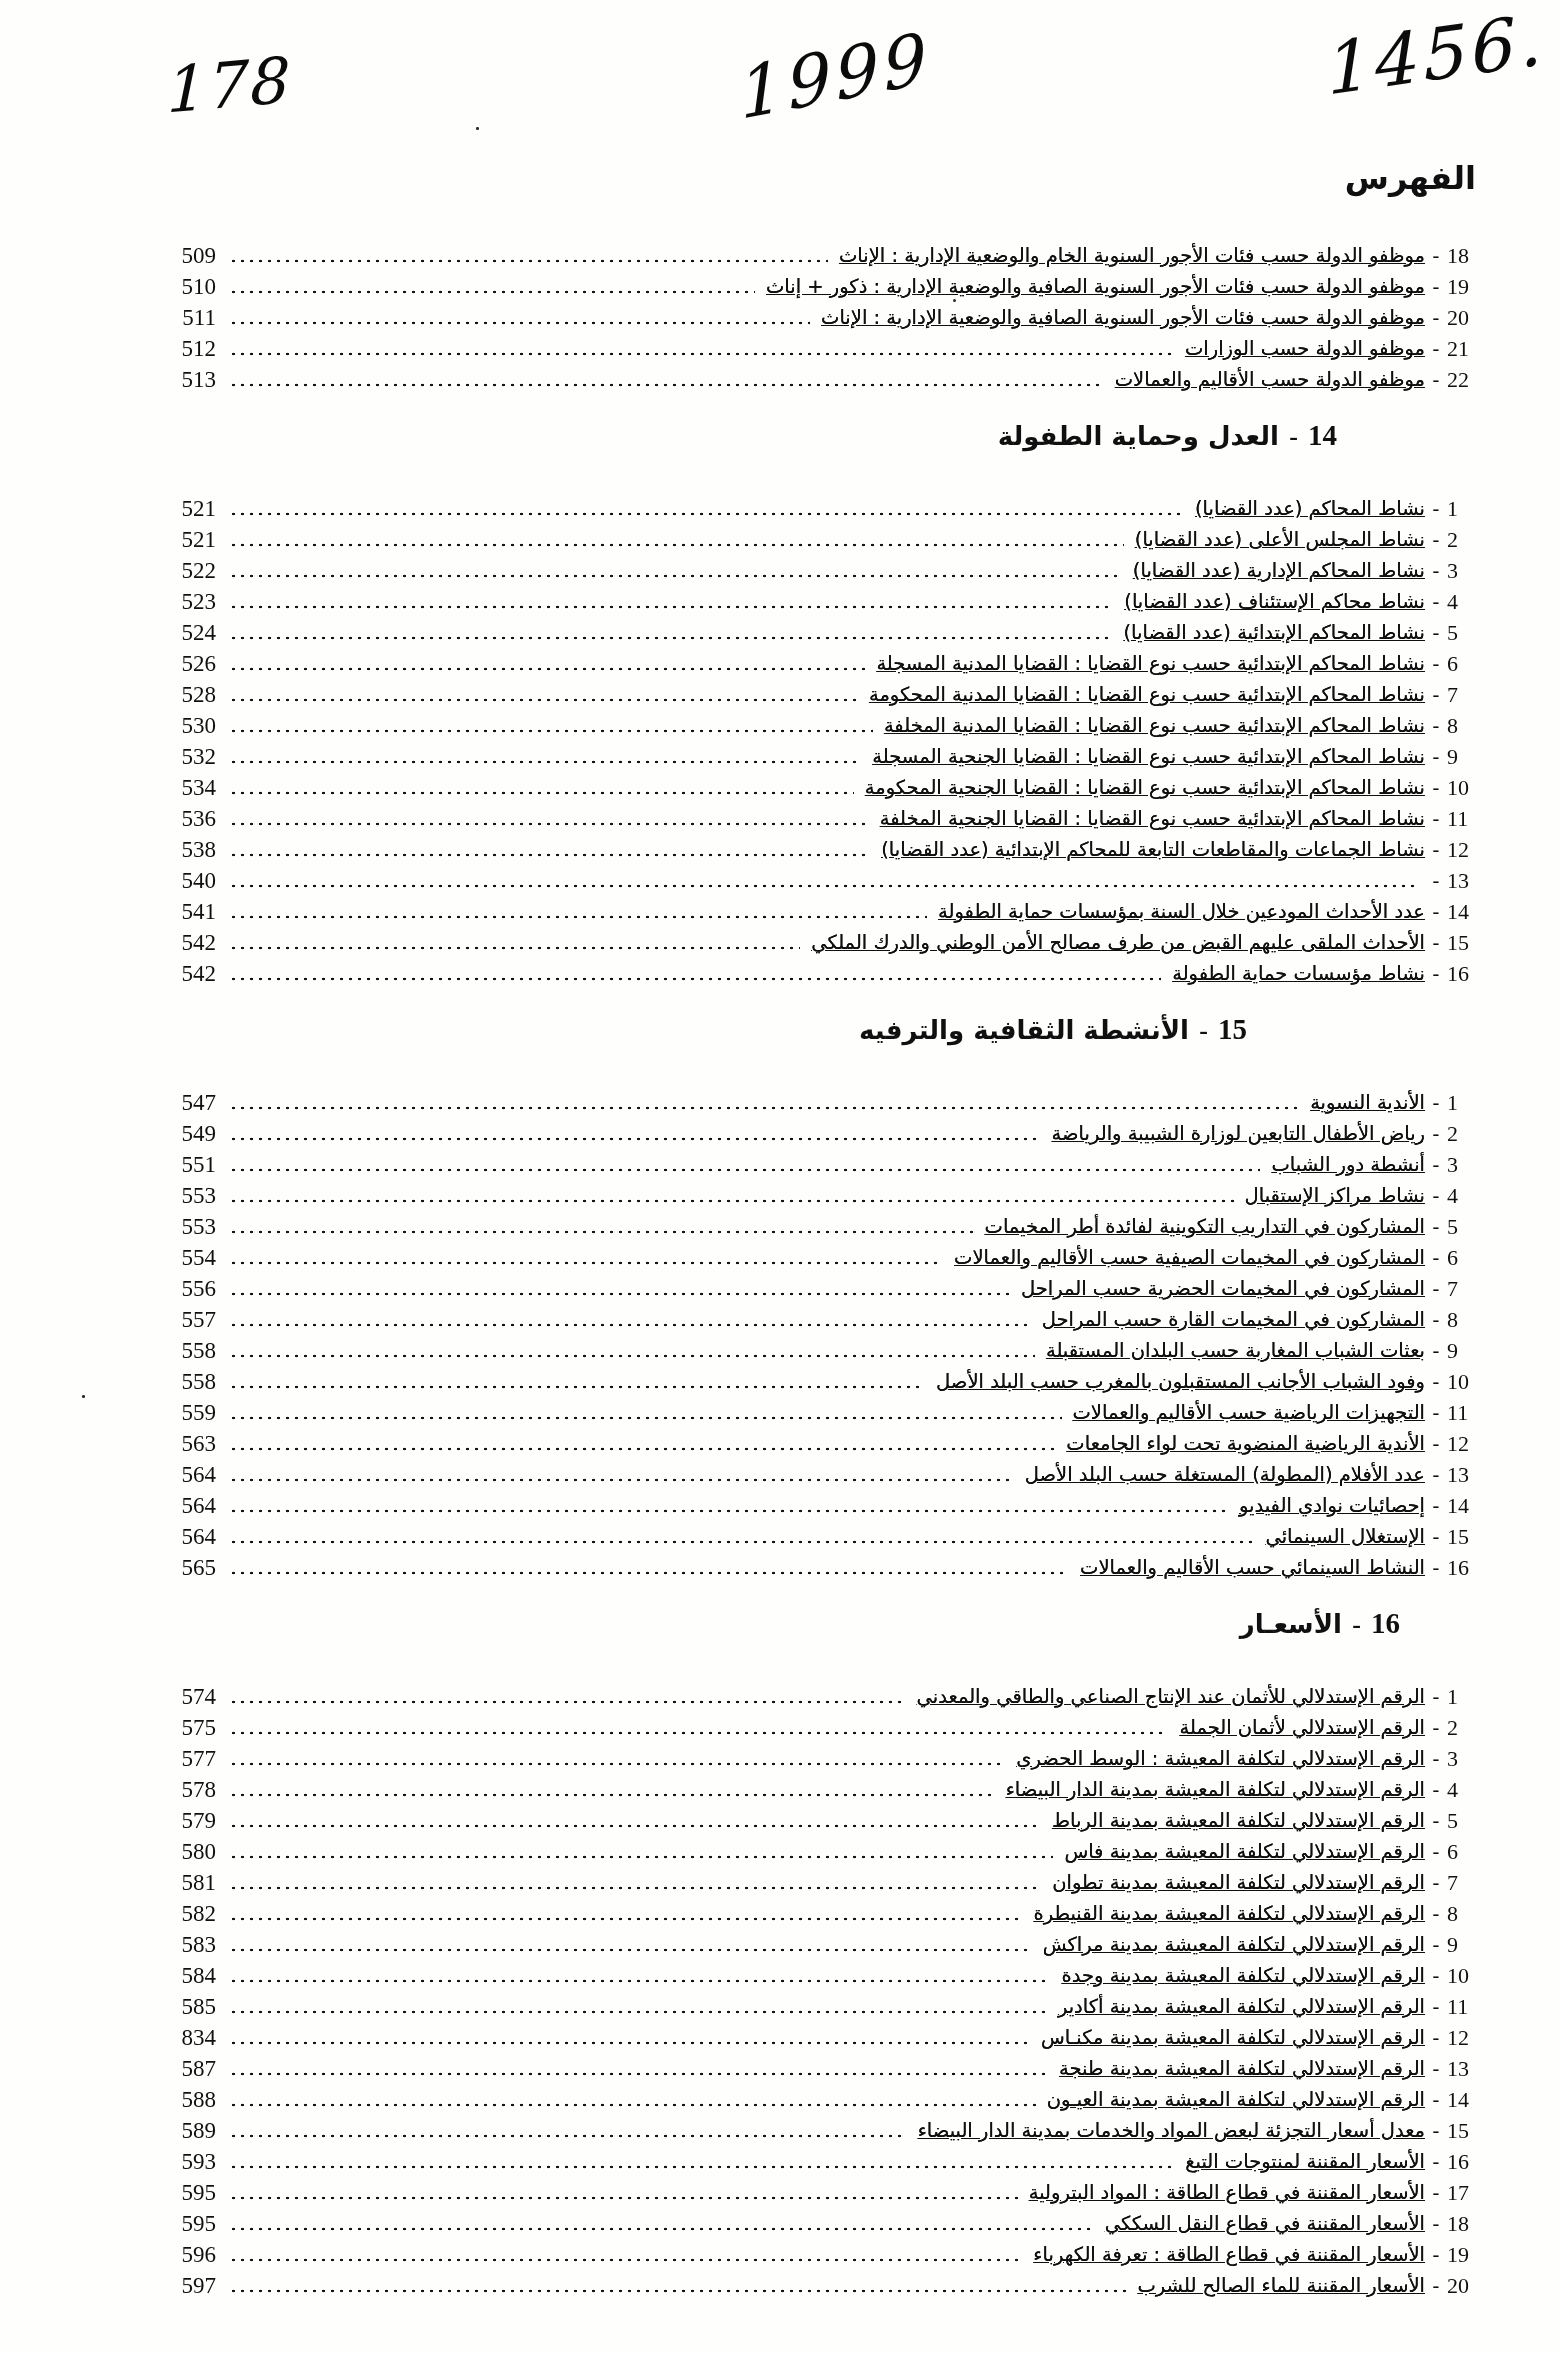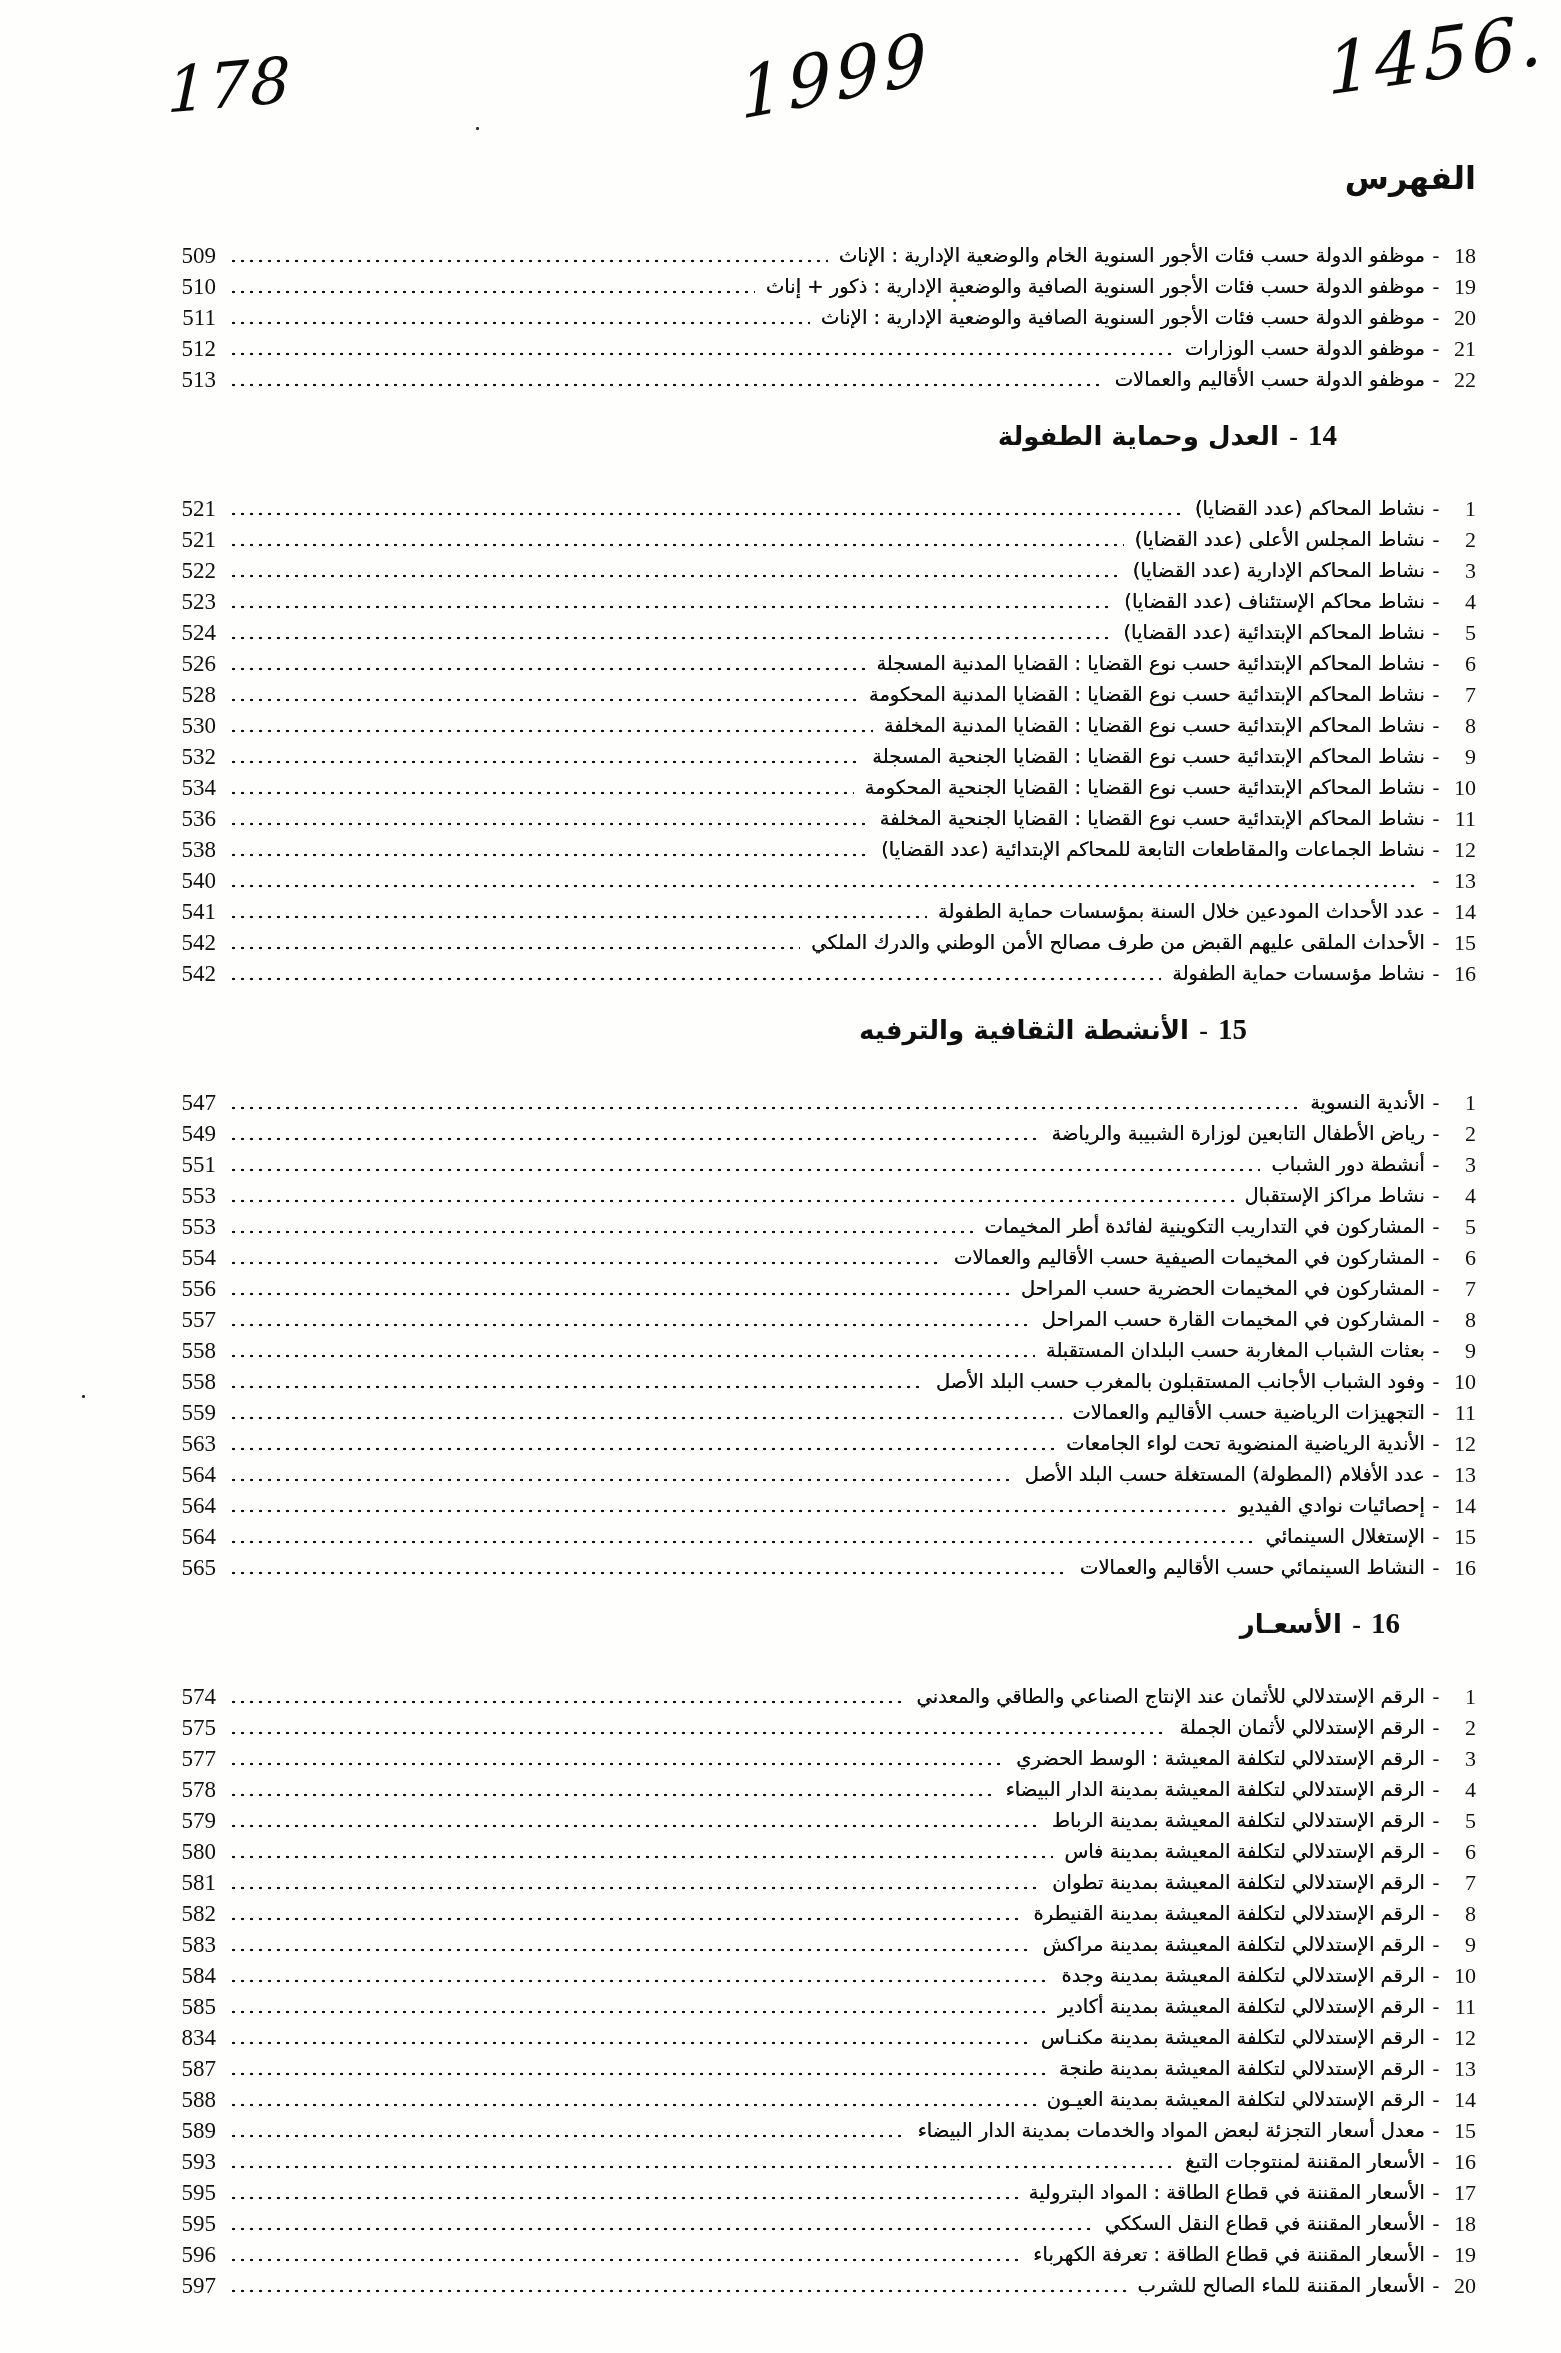--- a/index.html
+++ b/index.html
@@ -66,34 +66,35 @@
     display: flex;
     direction: rtl;
     align-items: center;
     height: 31px;
     font-size: 19.5px;
   }
   .num {
     font-family: "Liberation Serif", serif;
     font-size: 22px;
     min-width: 29px;
-    text-align: right;
+    text-align: left;
     direction: ltr;
     flex: 0 0 auto;
   }
   .dash {
     font-family: "Liberation Serif", serif;
     font-size: 20.4px;
     margin: 0 7.6px;
     flex: 0 0 auto;
   }
   .label {
     white-space: nowrap;
     flex: 0 0 auto;
     text-shadow: 0 0 0.4px #101010;
+    text-decoration: underline;
   }
   .dots {
     flex: 1 1 auto;
     min-width: 20.4px;
     height: 4.2px;
     margin: 0 11px 7.6px 12.7px;
     align-self: flex-end;
     background-image: radial-gradient(circle, #161616 1.4px, transparent 1.6px);
     background-size: 9px 4.2px;
     background-repeat: repeat-x;

